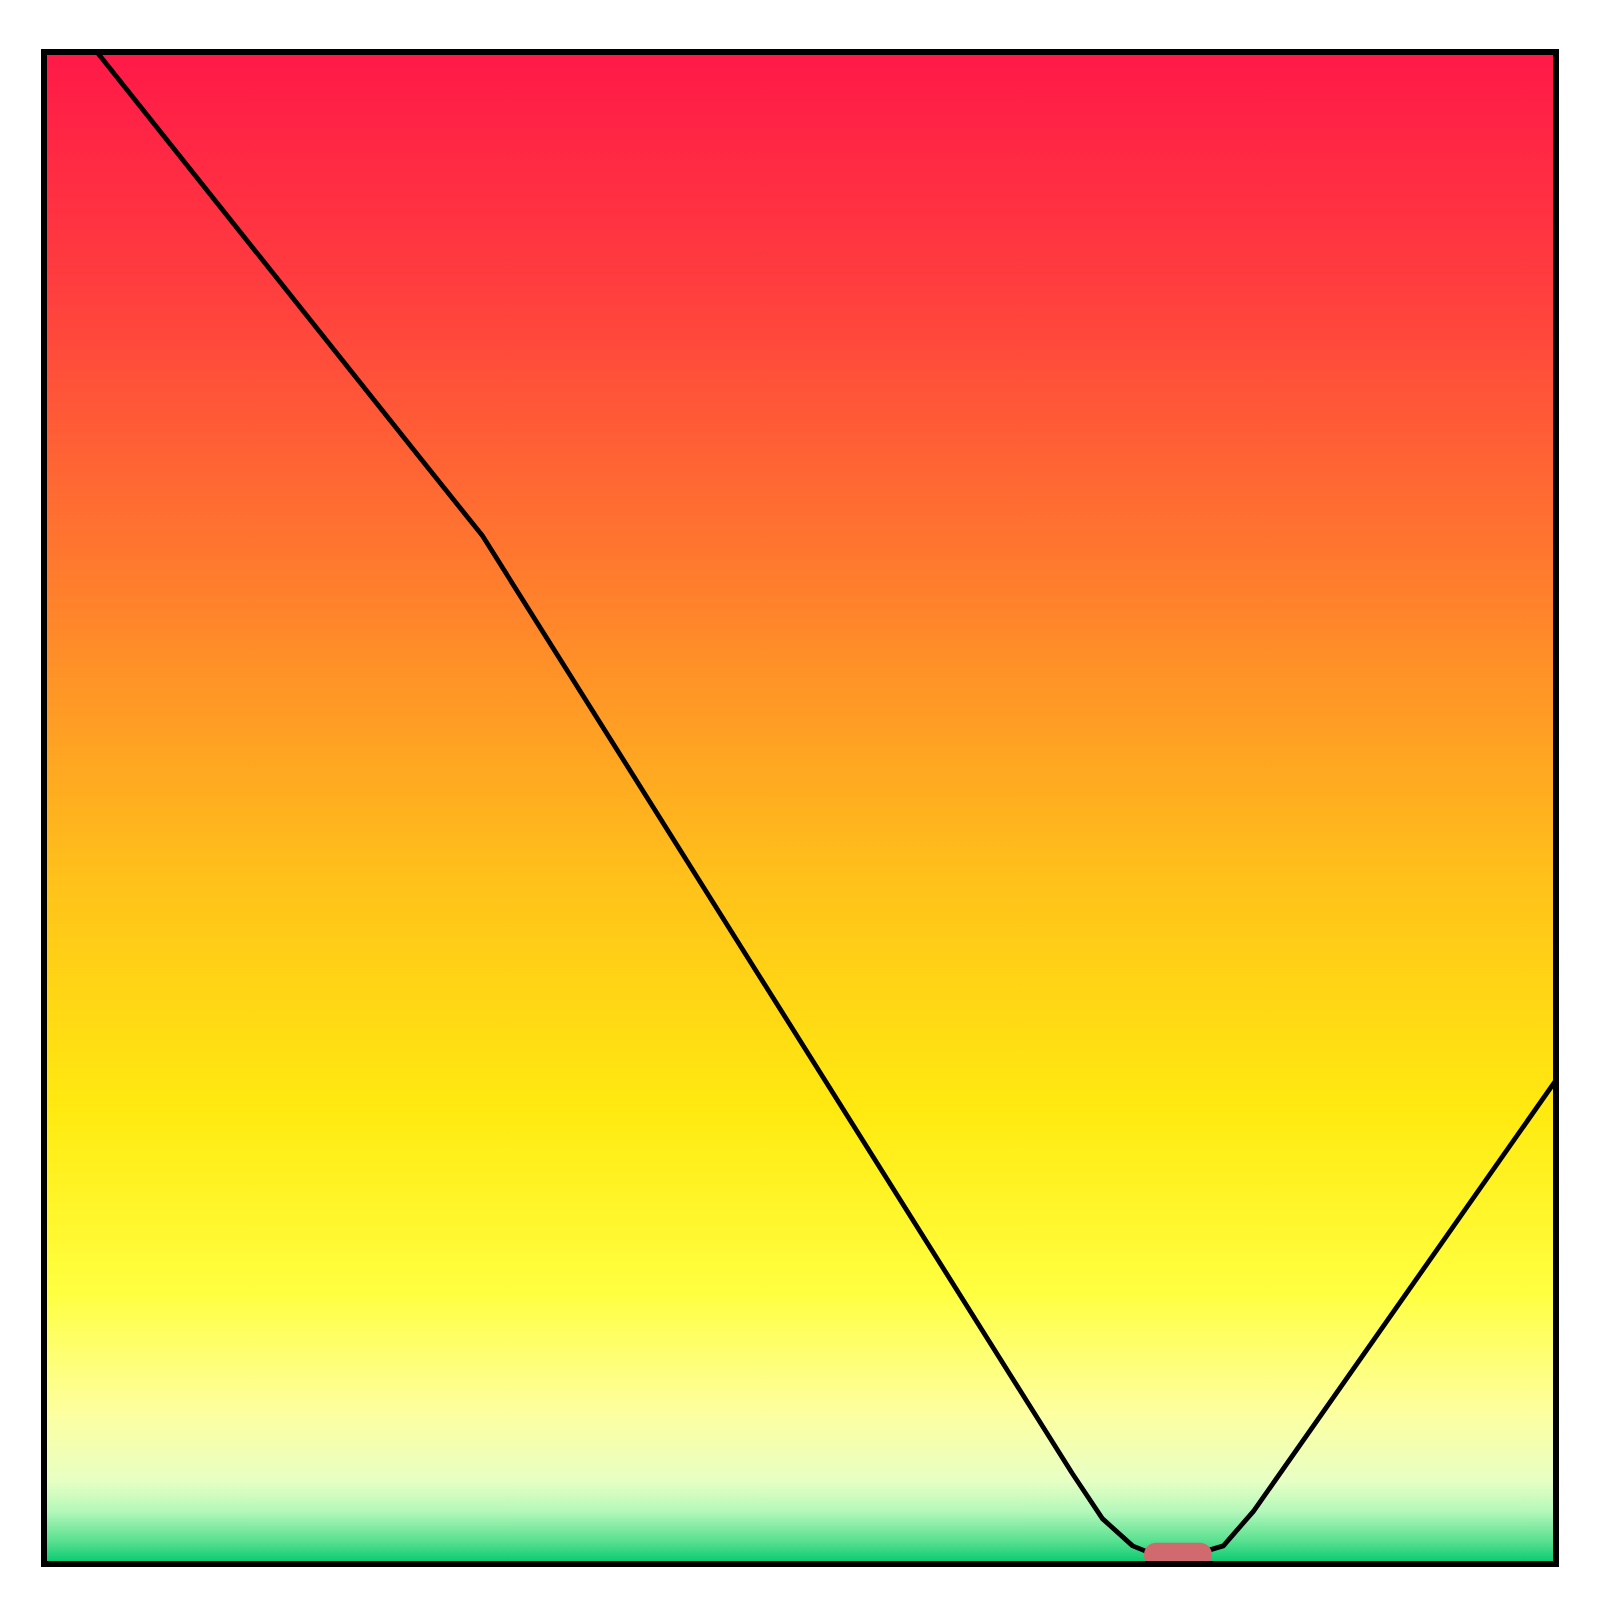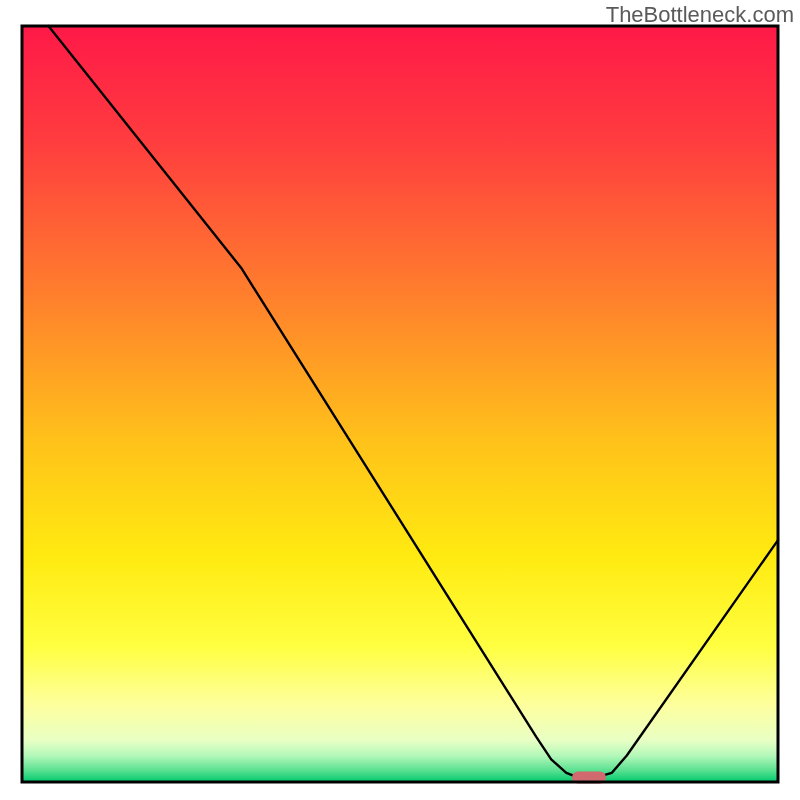--- a/index.html
+++ b/index.html
@@ -49,14 +49,13 @@
           <stop offset="96.5%" stop-color="#b4f8ba"></stop>
           <stop offset="98.5%" stop-color="#58e090"></stop>
           <stop offset="100%" stop-color="#00c96e"></stop>
         </linearGradient>
       </defs>
       <rect x="22" y="26" width="756" height="756" fill="url(#bg-grad)"></rect>
       <path d="M48.46 26.00 L211.00 230.12 L241.24 267.92 L536.08 736.64 L551.20 759.32 L566.32 772.93 L577.66 777.46 L596.56 777.46 L611.68 772.93 L626.80 755.54 L778.00 540.08" fill="none" stroke="#000000" stroke-width="2.4" stroke-linejoin="round" stroke-linecap="round"></path>
       <rect x="571.99" y="771.416" width="34.019999999999996" height="12.096" rx="6.048" ry="6.048" fill="#d16a6f"></rect>
       <rect x="22" y="26" width="756" height="756" fill="none" stroke="#000000" stroke-width="3"></rect>
     </svg>
-  <div class="watermark">TheBottleneck.com</div>
 </div>
 
 </body></html>

